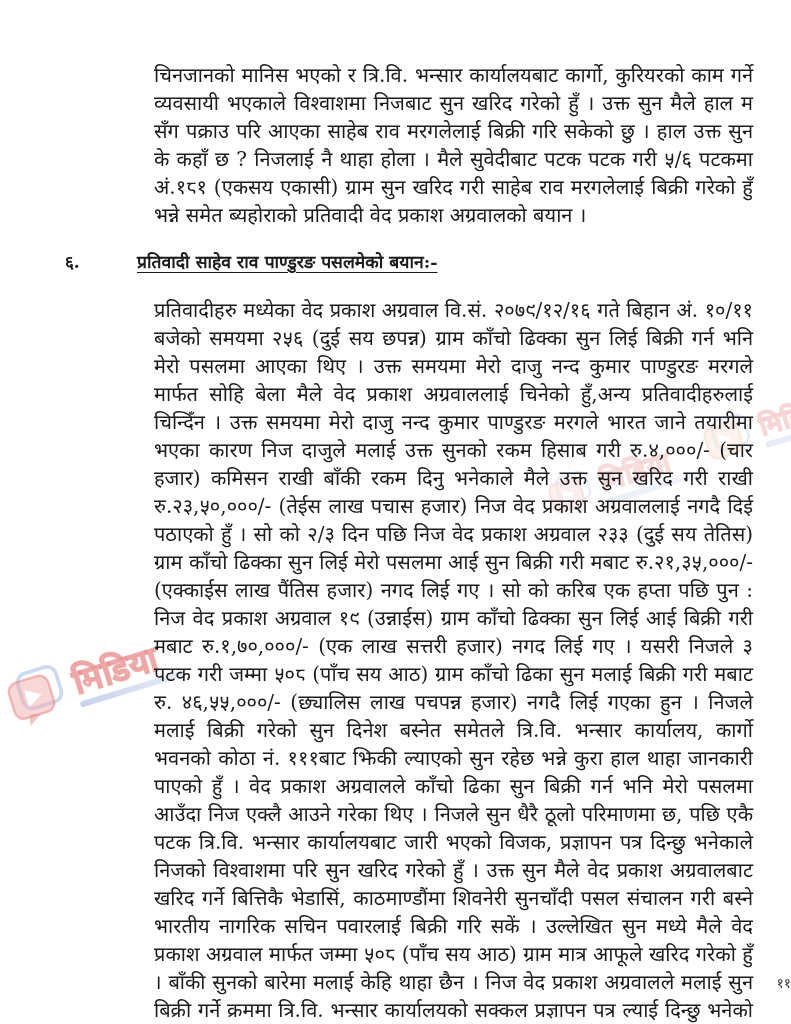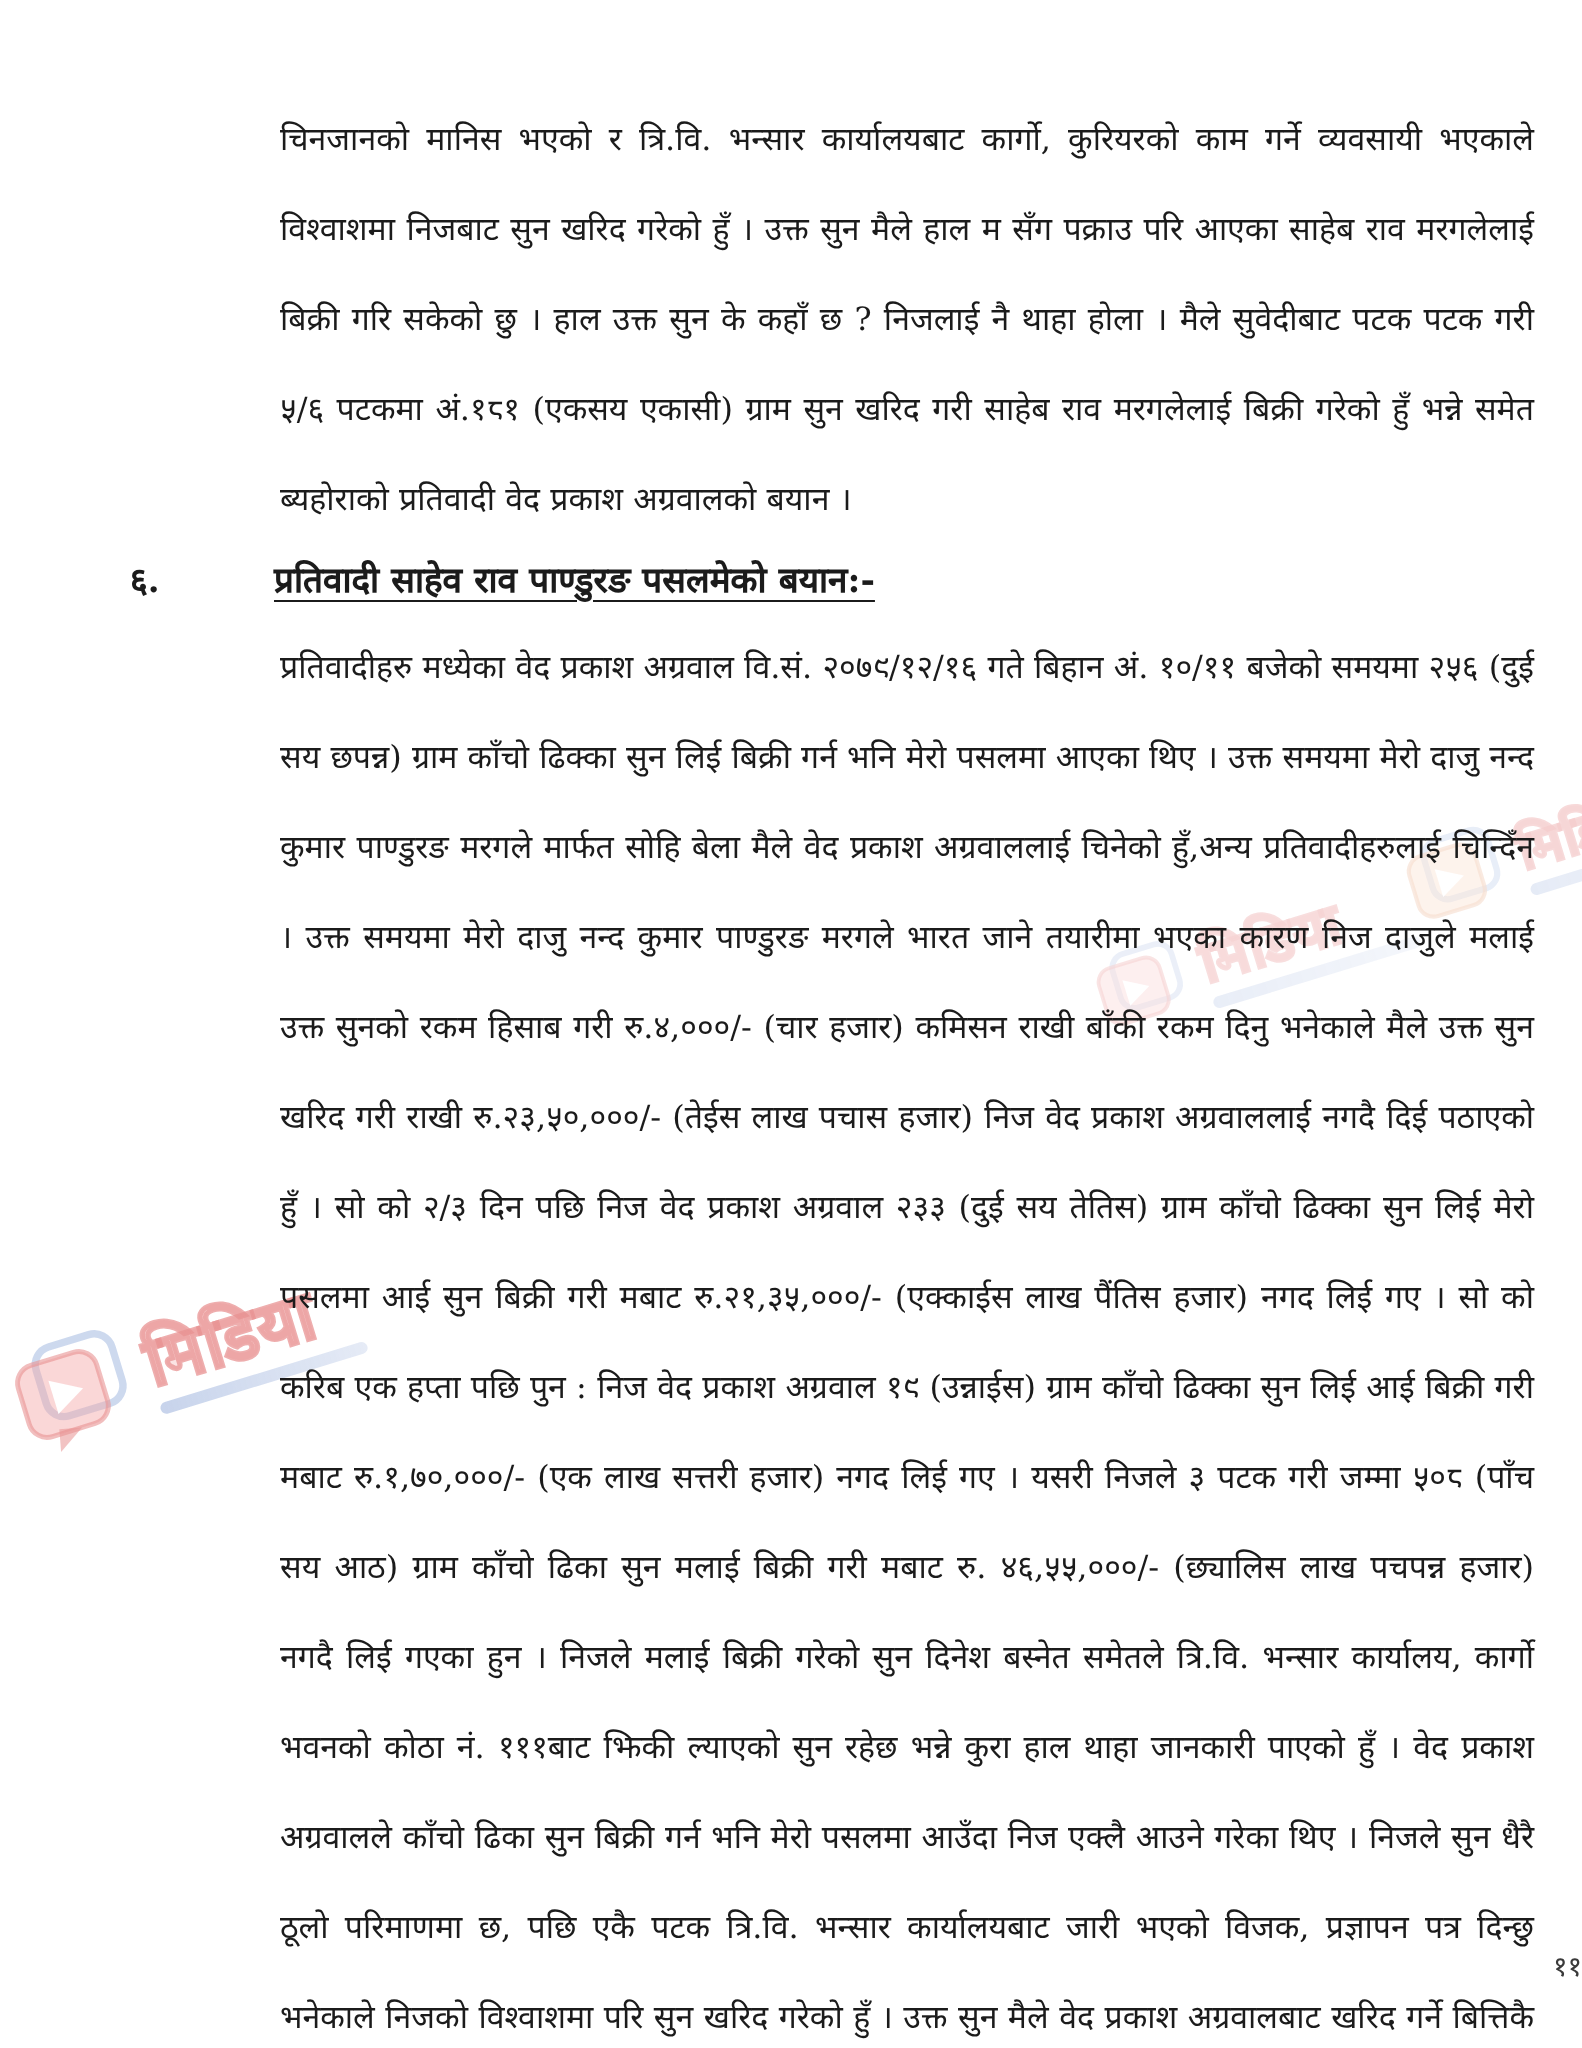--- a/index.html
+++ b/index.html
@@ -18,24 +18,24 @@
   }
   
   .text-block {
     position: absolute;
     left: 137px;
     top: 44px;
     width: 633px;
     z-index: 2;
   }
   .body-para {
-    margin: 3px;
+    margin: 17px;
     text-align: justify;
-    font-size: 16px;
-    line-height: 45px;
+    font-size: 20px;
+    line-height: 28px;
     color: #1b1b1b;
   }
   .section-row {
     position: relative;
     margin: 0;
   }
   .section-number {
     position: absolute;
     left: -72px;
     top: 0;

